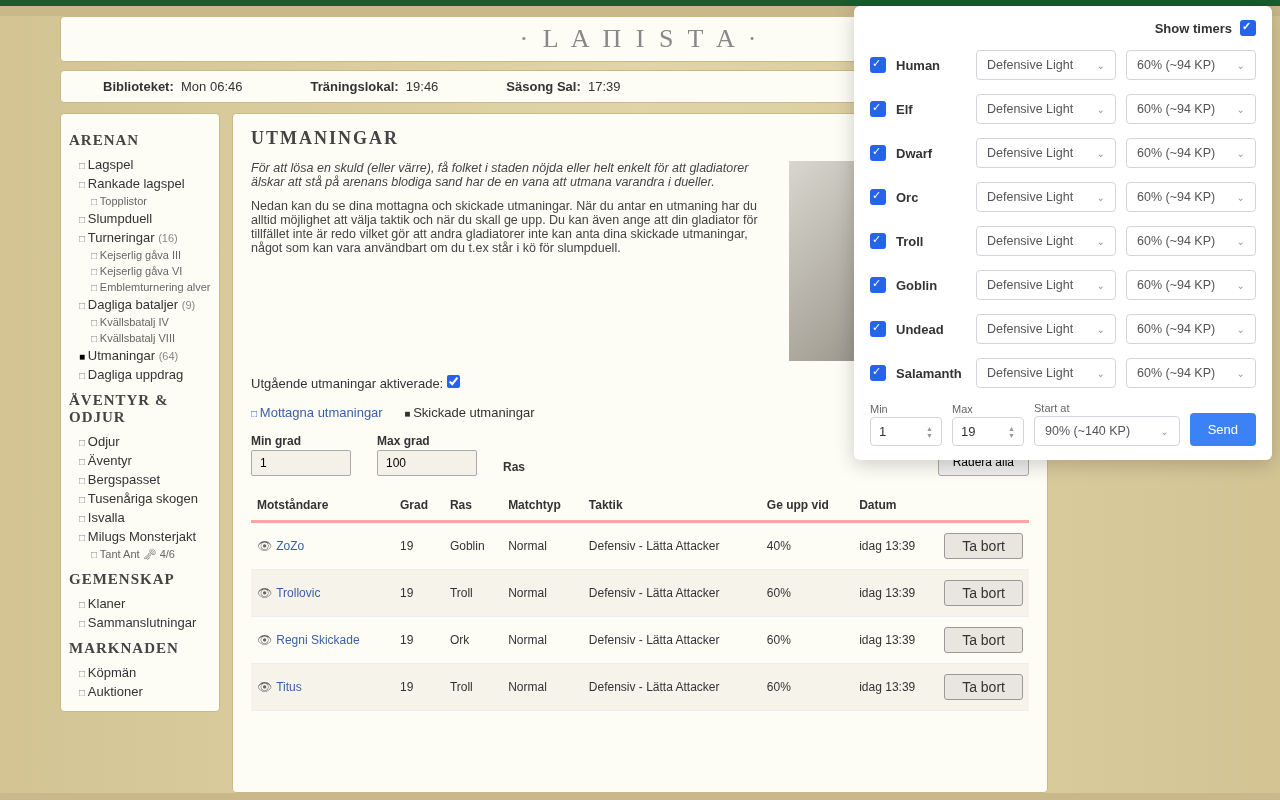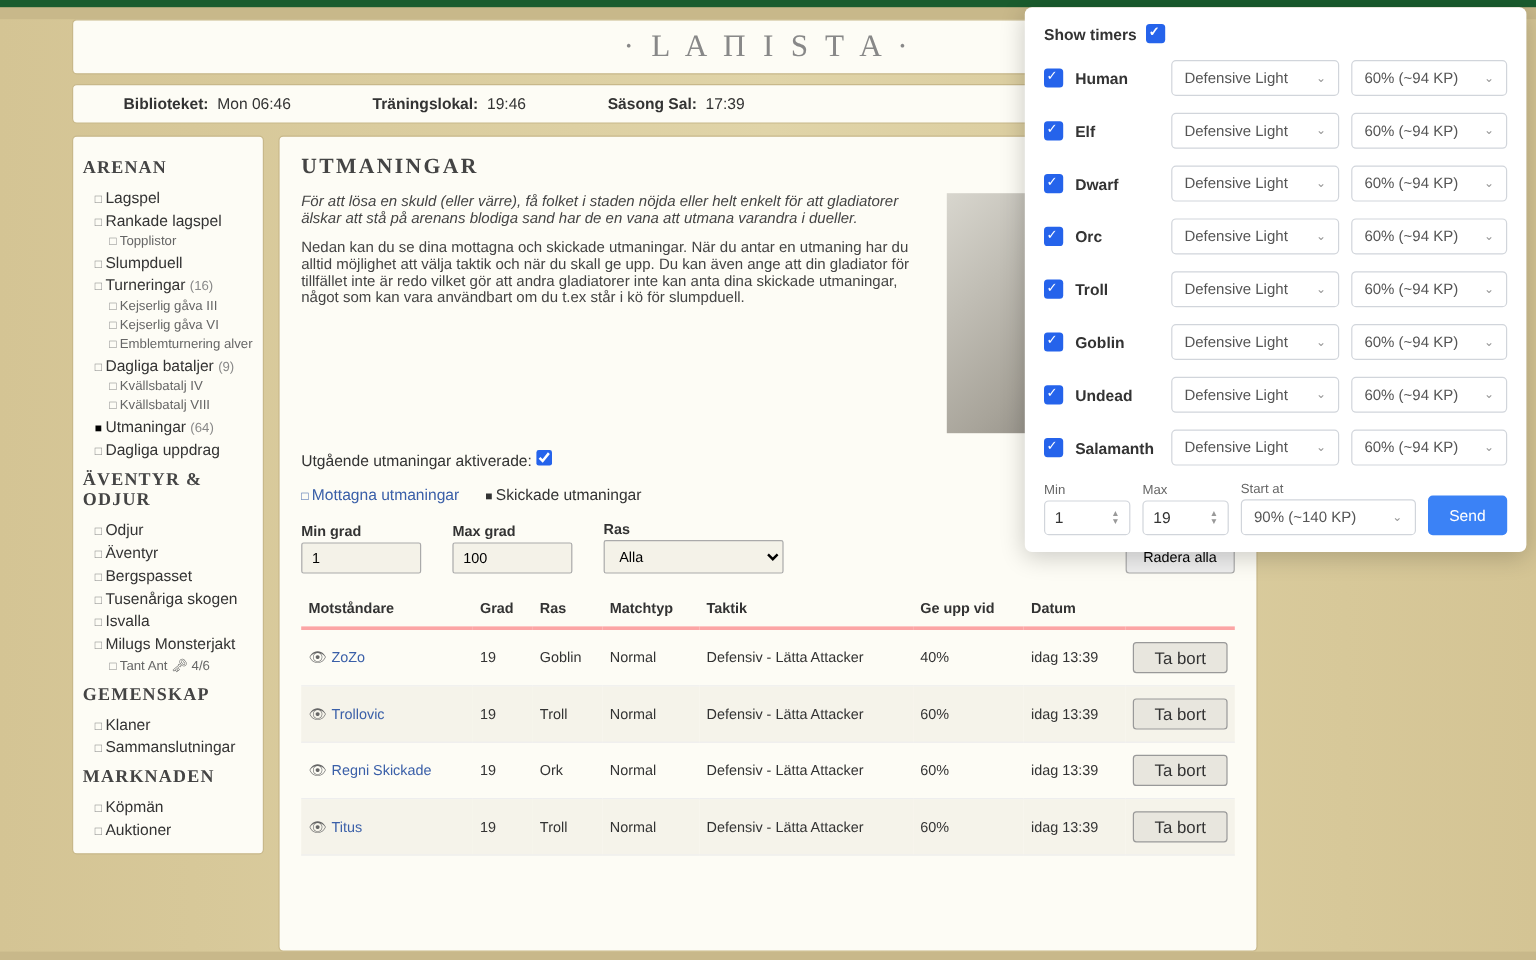--- a/index.html
+++ b/index.html
@@ -50,21 +50,21 @@
 .rbox { background:#fdfcf5; border:1px solid #c8b88a; border-radius:4px; padding:10px; font-size:12px; }
 .rbox h3 { font-family:"Trajan Pro","Times New Roman",serif; font-size:13px; letter-spacing:1px; margin-bottom:6px; }
 .statrow { display:flex; justify-content:space-between; padding:2px 0; }
 .statrow b { font-weight:bold; }
 .gbtn { background:#d9e8d9; border:1px solid #6a9a6a; color:#2a5a2a; padding:6px; width:100%; border-radius:3px; font-size:12px; cursor:pointer; margin-top:6px; font-weight:bold; }
 .chk-row { display:flex; justify-content:space-between; align-items:center; padding:2px 0; }
 .qicon { color:#888; border:1px solid #aaa; border-radius:50%; width:12px; height:12px; display:inline-flex; align-items:center; justify-content:center; font-size:9px; margin-left:4px; }
 
 
 .popup { position:absolute; top:6px; right:8px; width:418px; background:#fff; border-radius:6px; box-shadow:0 4px 20px rgba(0,0,0,0.2); padding:14px 16px; font-family:"Segoe UI",Arial,sans-serif; z-index:100; }
-.popup-top { display:flex; align-items:center; gap:8px; font-size:13px; font-weight:bold; margin-bottom:14px; }
+.popup-top { display:flex; justify-content:flex-end; align-items:center; gap:8px; font-size:13px; font-weight:bold; margin-bottom:14px; }
 .bluecheck { width:16px; height:16px; background:#2563eb; border-radius:3px; position:relative; display:inline-block; }
 .bluecheck::after { content:"✓"; color:#fff; font-size:11px; position:absolute; left:2px; top:0; }
 .race-row { display:flex; align-items:center; gap:10px; margin-bottom:14px; }
 .race-row .lbl { font-weight:bold; font-size:13px; width:70px; }
 .sel-box { flex:1; border:1px solid #d1d5db; border-radius:4px; padding:7px 10px; font-size:12.5px; color:#555; display:flex; justify-content:space-between; align-items:center; cursor:pointer; }
 .sel-box .chev { color:#999; font-size:10px; }
 .popup-bottom { display:flex; gap:10px; align-items:flex-end; margin-top:4px; }
 .num-field label { font-size:11px; color:#666; display:block; margin-bottom:2px; }
 .num-field .ninput { border:1px solid #d1d5db; border-radius:4px; padding:6px 8px; width:72px; font-size:13px; display:flex; justify-content:space-between; align-items:center; }
 .spin { display:flex; flex-direction:column; font-size:7px; color:#999; line-height:7px; }
@@ -159,23 +159,20 @@
         <div>
           <label>Min grad</label>
           <input value="1" style="">
         </div>
         <div>
           <label>Max grad</label>
           <input value="100" style="">
         </div>
         <div>
           <label>Ras</label>
-          <select>
-            <option>Alla</option>
-          </select>
         </div>
         <button class="clear-btn">Radera alla</button>
       </div>
 
       <table>
         <thead>
             <tr>
           <th>Motståndare</th>
           <th>Grad</th>
           <th>Ras</th>

